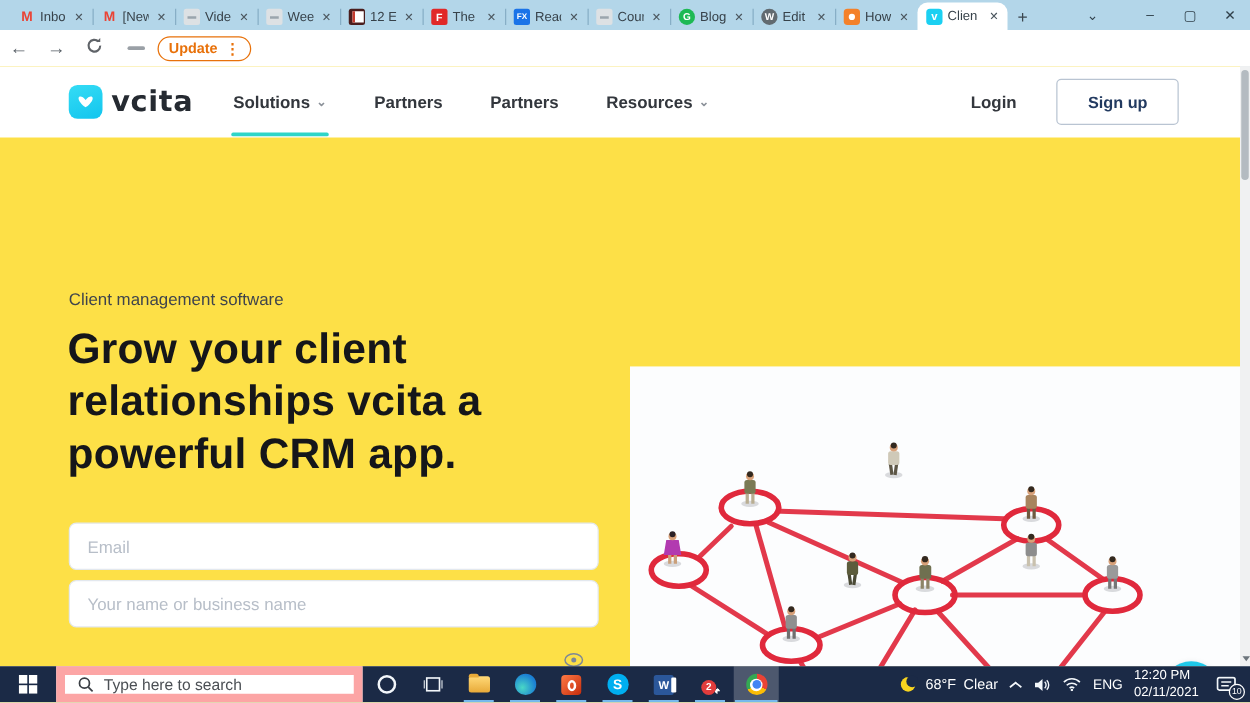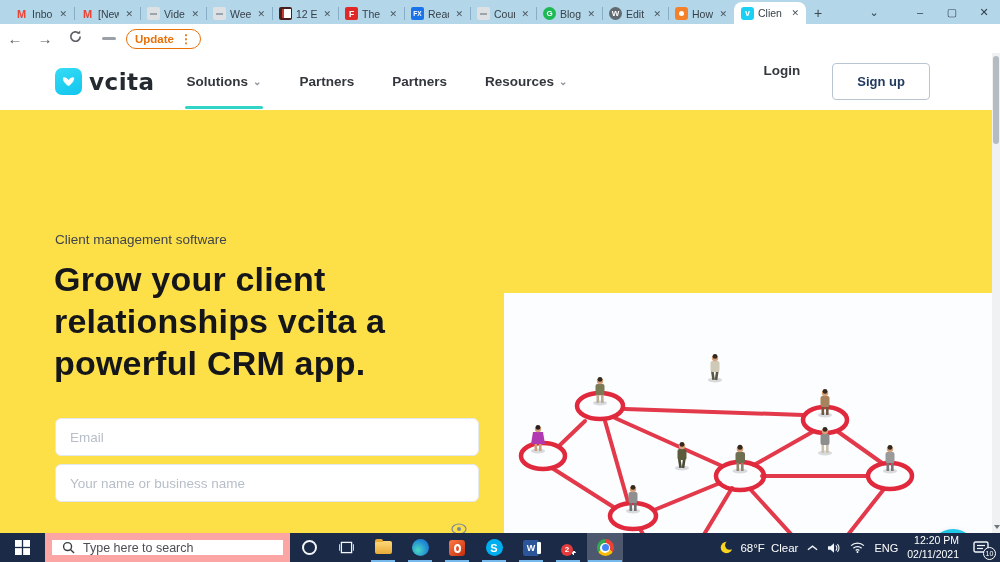--- a/index.html
+++ b/index.html
@@ -51,21 +51,21 @@
   .scroll-down { position:absolute; bottom:4px; left:1.5px; width:0; height:0; border-left:3px solid transparent; border-right:3px solid transparent; border-top:4px solid #6d757c; }
 
   .site-nav { position:absolute; top:0; left:0; width:992px; height:57px; background:#fff; display:flex; align-items:center; }
   .logo-wrap { display:flex; align-items:center; gap:7px; margin-left:55px; }
   .logo-mark { width:27px; height:27px; border-radius:7px; background:linear-gradient(160deg,#35dcf5,#12c5ee); display:flex; align-items:center; justify-content:center; }
   .logo-text { font-family:"DejaVu Sans", sans-serif; font-size:23px; font-weight:bold; color:#252a31; letter-spacing:.5px; }
   .nav-links { display:flex; align-items:center; gap:38px; margin-left:32px; }
   .nav-item { position:relative; font-size:13.5px; font-weight:bold; color:#33373d; display:flex; align-items:center; gap:5px; }
   .nav-caret { font-size:10px; color:#8a9098; }
   .nav-item.active::after { content:""; position:absolute; left:-2px; right:-2px; bottom:-20px; height:3px; background:#30d5c8; border-radius:2px; }
-  .nav-right { margin-left:auto; display:flex; gap:14px; margin-right:62px; }
+  .nav-right { margin-left:auto; display:flex; align-items:center; gap:14px; margin-right:49px; }
   .login-link { font-size:13.5px; font-weight:bold; color:#33373d; margin-right:18px; }
   .demo-btn { background:#1a3a6b; color:#fff; font-size:13px; font-weight:bold; border-radius:4px; padding:11px 26px; }
   .signup-btn { background:#fff; color:#223a60; font-size:13px; font-weight:bold; border:1px solid #b9c4d2; border-radius:4px; padding:10px 24px; }
 
   .hero { position:absolute; top:57px; left:0; width:992px; height:423px; }
   .illu { position:absolute; top:183px; left:492px; }
   .eyebrow { position:absolute; top:122px; left:55px; font-size:13.5px; color:#3f444c; }
   .headline { position:absolute; top:148px; left:54px; font-size:34px; line-height:42px; font-weight:bold; color:#15161a; letter-spacing:.2px; }
   .form { position:absolute; top:308px; left:55px; width:424px; }
   .field { width:424px; height:38px; background:#fff; border:1px solid #e3e8ee; border-radius:6px; margin-bottom:8px; font-size:13.5px; color:#333; padding:0 14px; outline:none; position:relative; }
@@ -80,21 +80,21 @@
   .tb-start { width:45px; height:29px; display:flex; align-items:center; justify-content:center; }
   .tb-search { width:245px; height:29px; background:#fff; border:7px solid #fca5a5; display:flex; align-items:center; gap:8px; padding:0 10px; }
   .tb-search-text { font-size:12.5px; color:#4b4f54; }
   .tb-slot { width:36px; height:29px; display:flex; align-items:center; justify-content:center; position:relative; margin-left:1px; }
   .tb-slot.running::after { content:""; position:absolute; bottom:0; left:6px; right:6px; height:2px; background:#76b9ed; }
   .tb-slot.active-app { background:rgba(255,255,255,.22); }
   .tb-slot.active-app::after { left:1px; right:1px; }
   .tb-right { margin-left:auto; display:flex; align-items:center; gap:9px; padding-right:6px; color:#fff; }
   .tb-weather { display:flex; align-items:center; gap:6px; font-size:11.5px; }
   .tb-lang { font-size:11px; }
-  .tb-clock { text-align:right; font-size:10.5px; line-height:1.25; }
+  .tb-clock { text-align:left; font-size:10.5px; line-height:1.25; }
   .tb-notif { position:relative; width:26px; height:22px; display:flex; align-items:center; justify-content:center; }
   .notif-badge { position:absolute; right:-2px; bottom:-1px; width:13px; height:13px; border-radius:50%; background:#1b2a46; border:1px solid #fff; color:#fff; font-size:7px; display:flex; align-items:center; justify-content:center; }
   .wa-wrap { position:relative; }
   .wa-badge { position:absolute; right:-5px; top:-4px; width:12px; height:12px; border-radius:50%; background:#e23c3c; color:#fff; font-size:8px; font-weight:bold; display:flex; align-items:center; justify-content:center; }
 
   .chrome-ball { width:17px; height:17px; border-radius:50%; background:conic-gradient(#ea4335 0 120deg,#fbbc05 0 240deg,#34a853 0 360deg); position:relative; }
   .chrome-ball::before { content:""; position:absolute; inset:3.5px; border-radius:50%; background:#fff; }
   .chrome-ball::after { content:""; position:absolute; inset:5px; border-radius:50%; background:#4285f4; }
   .folder-icon { position:relative; width:17px; height:13px; background:linear-gradient(#ffd978,#e8aa39); border-radius:2px; }
   .folder-icon::before { content:""; position:absolute; top:-2.5px; left:0; width:8px; height:3px; background:#e8aa39; border-radius:2px 2px 0 0; }

